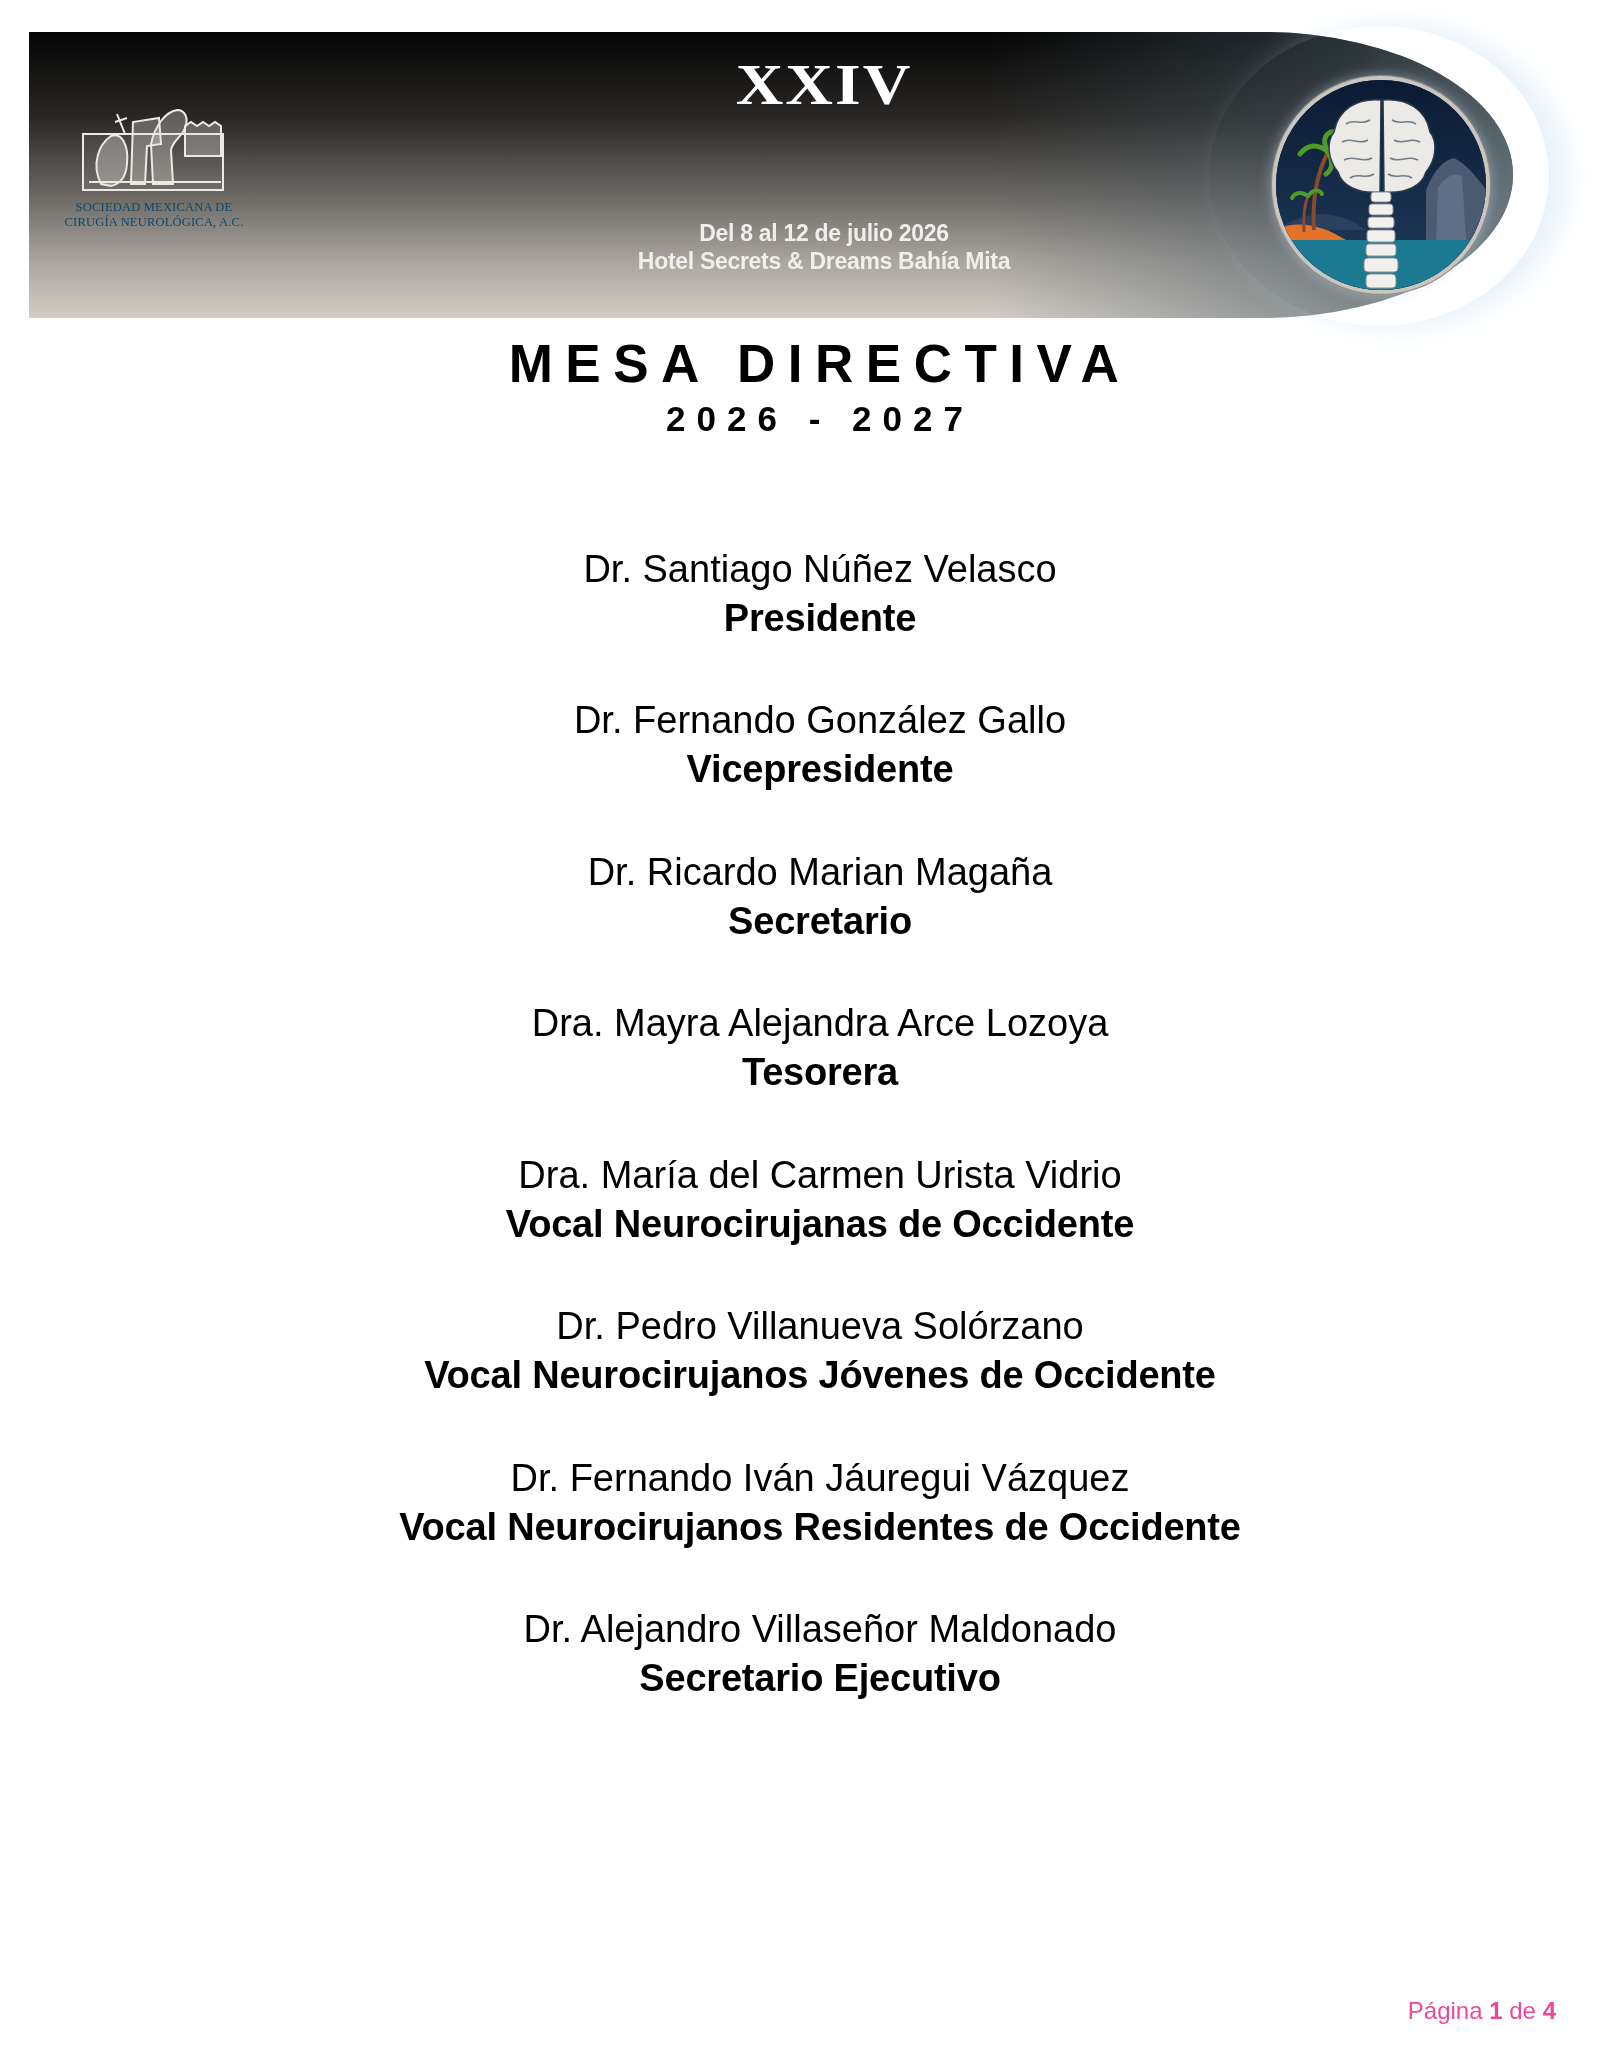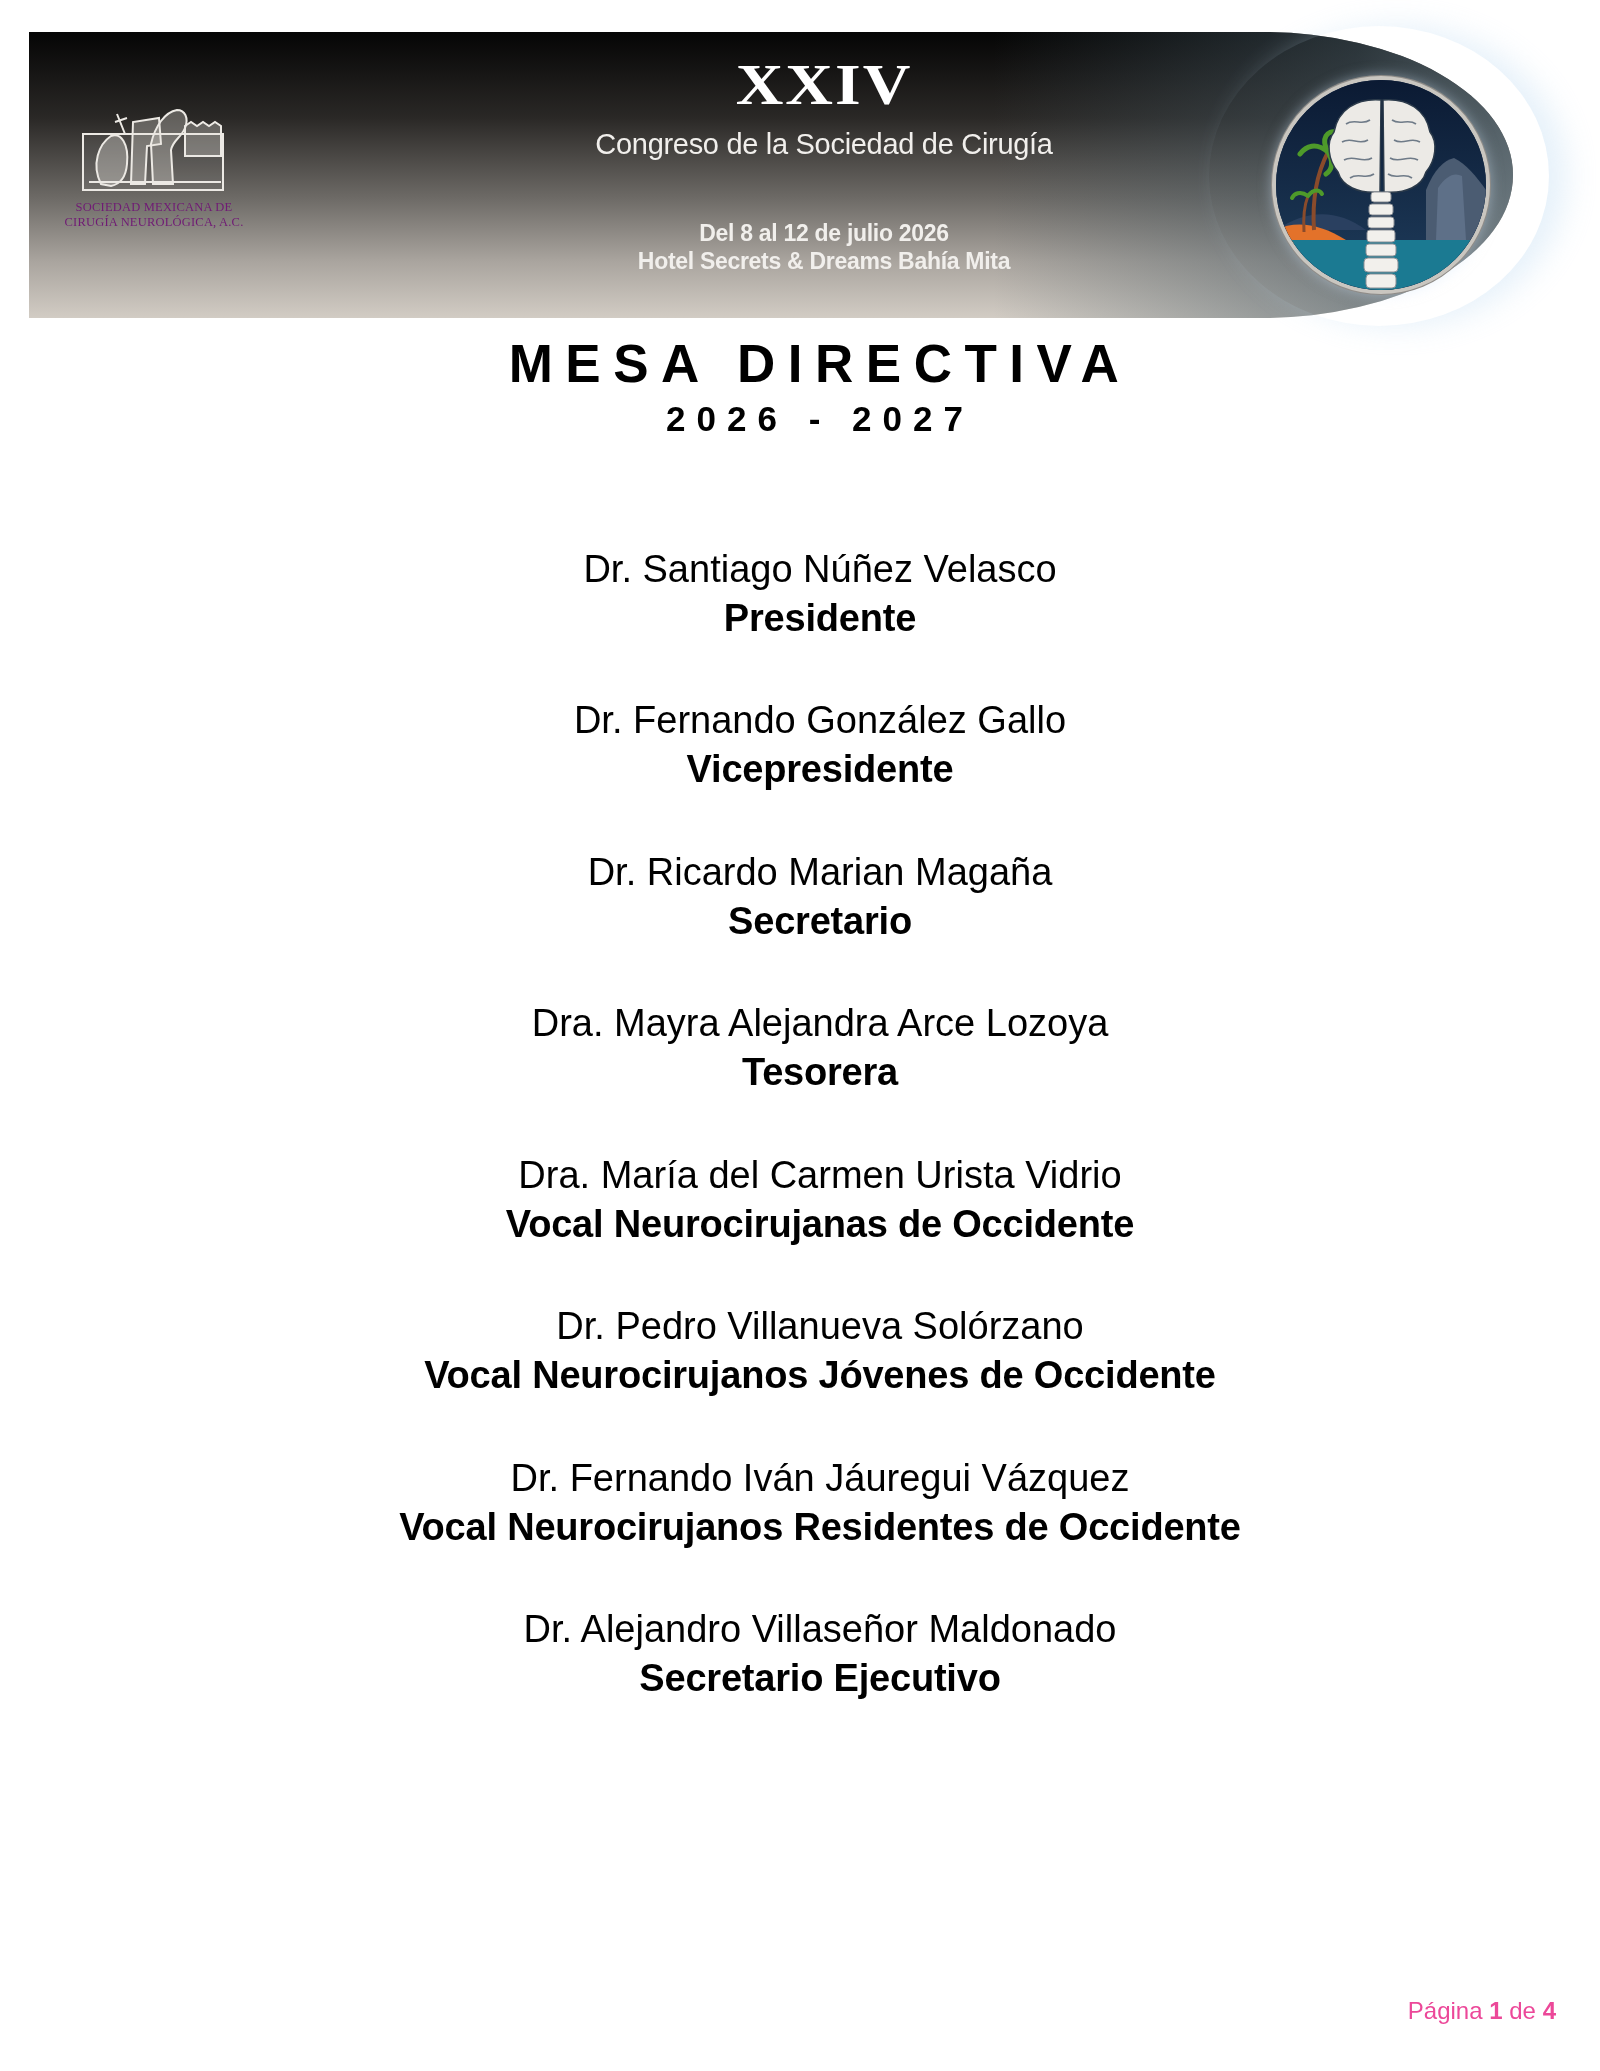--- a/index.html
+++ b/index.html
@@ -16,21 +16,21 @@
     content: ""; position: absolute; right: 0; top: 0; width: 520px; height: 100%;
     background: linear-gradient(90deg, rgba(60,75,85,0) 0%, rgba(70,88,98,0.55) 70%, rgba(100,118,128,0.75) 100%);
     border-top-right-radius: 250px 143px; border-bottom-right-radius: 250px 143px;
   }
   .banner-glow { position: absolute; left: 1180px; top: -6px; width: 340px; height: 300px; border-radius: 50%;
     box-shadow: 18px 0 30px rgba(200,225,245,0.45); pointer-events: none; }
 
   
   .smcn { position: absolute; left: 30px; top: 72px; width: 190px; height: 160px; }
   .smcn svg { position: absolute; left: 22px; top: 0; }
-  .smcn-text { position: absolute; left: 0; width: 190px; text-align: center; font-family: "Liberation Serif", serif; color: #701a75; font-size: 12.5px; letter-spacing: 0.2px; white-space: nowrap; }
+  .smcn-text { position: absolute; left: 0; width: 190px; text-align: center; font-family: "Liberation Serif", serif; color: #0c4a6e; font-size: 12.5px; letter-spacing: 0.2px; white-space: nowrap; }
   .smcn-l1 { top: 96px; }
   .smcn-l2 { top: 111px; }
 
   
   .scno { position: absolute; left: 251px; top: 62px; width: 130px; height: 178px; }
 
   
   .hdr { position: absolute; left: 420px; width: 750px; text-align: center; color: #f1efec; white-space: nowrap; }
   .hdr-roman { top: 30px; font-family: "Liberation Serif", serif; font-weight: bold; font-size: 66px; line-height: 54px; height: 50px; color: #fff; letter-spacing: 2px; transform: scaleY(0.85); transform-origin: top; }
   .hdr-l1 { top: 96px; font-size: 29px; line-height: 32px; letter-spacing: -0.3px; }
@@ -75,21 +75,20 @@
         <path d="M4 86 L142 86 M8 78 L140 78"></path>
         <path d="M36 10 L44 30 M34 18 L46 14"></path>
       </g>
     </svg>
     <div class="smcn-text smcn-l1">SOCIEDAD MEXICANA DE</div>
     <div class="smcn-text smcn-l2">CIRUGÍA NEUROLÓGICA, A.C.</div>
   </div>
 
 
   <div class="hdr hdr-roman">XXIV</div>
-  <div class="hdr hdr-l1">Congreso de la Sociedad de Cirugía</div>
   <div class="hdr hdr-l3">Del 8 al 12 de julio 2026</div>
   <div class="hdr hdr-l4">Hotel Secrets &amp; Dreams Bahía Mita</div>
 
   <div class="medallion">
     <svg width="210" height="210" viewBox="0 0 210 210">
       <defs>
         <linearGradient id="sky" x1="0" y1="0" x2="0" y2="1">
           <stop offset="0" stop-color="#0b1a33"></stop>
           <stop offset="1" stop-color="#1f3d5c"></stop>
         </linearGradient>

